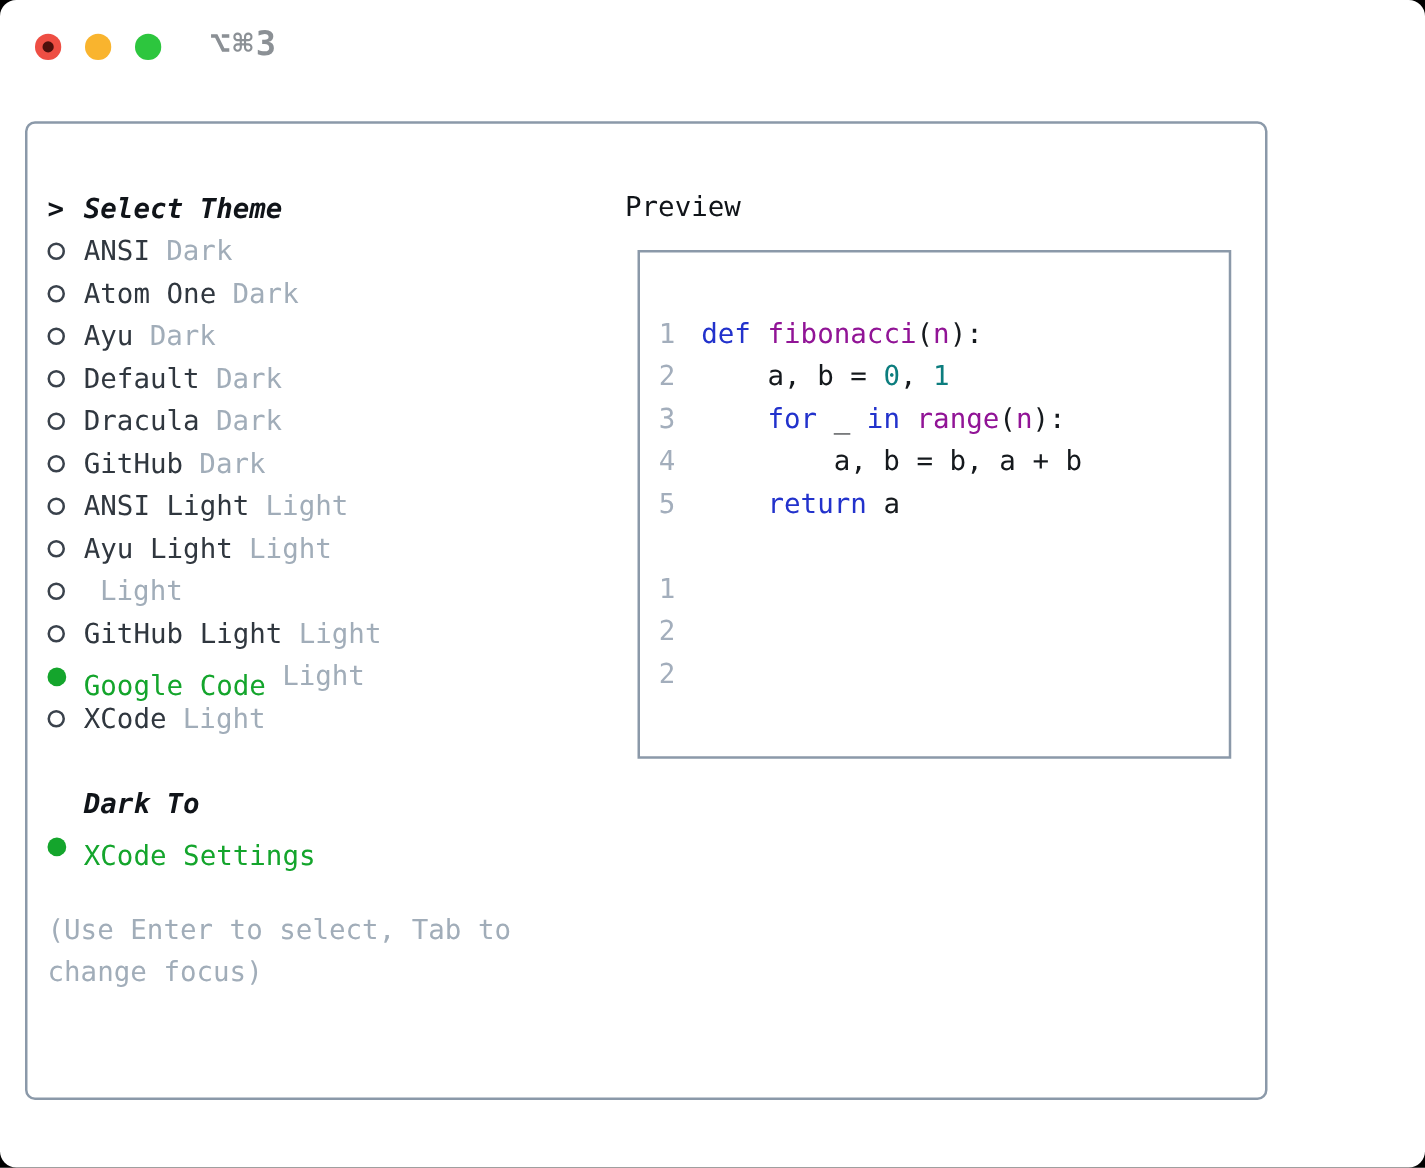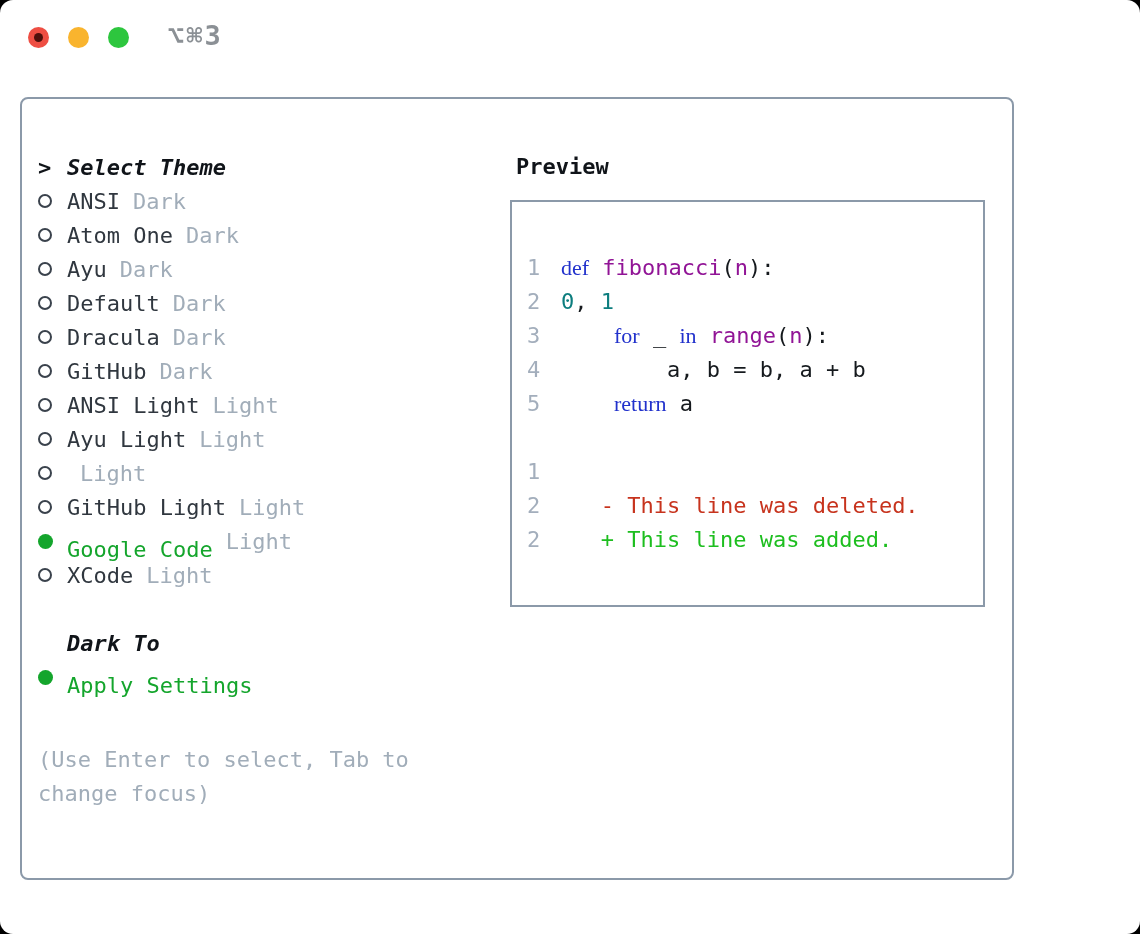--- a/index.html
+++ b/index.html
@@ -27,32 +27,32 @@
   .row { display:flex; align-items:center; height:34px; white-space:pre; }
   .marker { width:29px; flex:none; display:flex; align-items:center; }
   .cursor { font-weight:bold; color:var(--heading-black); }
   .radio { width:14px; height:14px; border:2px solid #3a424c; border-radius:50%; }
   .radio.sel { width:15px; height:15px; border:none; background:var(--accent-green); }
   .list-title { font-weight:bold; color:var(--heading-black);font-style:italic; }
   .tname { color:var(--text-dark); }
   .tname.sel { color:var(--accent-green);margin-top:16px; }
   .tvariant { color:var(--muted-gray); margin-left:13px; }
   .blank { height:34px; }
-  .help { color:var(--muted-gray); width:415px; line-height:34px; font-size:22px;margin-top:15px; }
+  .help { color:var(--muted-gray); width:415px; line-height:34px; font-size:22px; }
 
   
-  .preview-title { position:absolute; left:494px; top:51px; height:34px; line-height:34px;
-                   font-size:22px; font-weight:bold; color:var(--heading-black); }
+  .preview-title { position:absolute; left:478px; top:51px; height:34px; line-height:34px;
+                   font-size:22px; font-weight:normal; color:var(--heading-black); }
   .preview-box { position:absolute; left:488px; top:101px; width:475px; height:407px;
                  border:2px solid var(--border-gray); background:#fff; overflow:hidden; }
   .plines { padding:49px 0 0 15px; }
   .pline { display:flex; height:34px; line-height:34px; font-size:22px; white-space:pre; }
   .ln { width:13px; margin-right:21px; flex:none; color:var(--gutter-gray); }
   .t-pl  { color:var(--code-plain); }
-  .t-kw  { color:var(--keyword-blue);font-family:Liberation Serif, serif; }
+  .t-kw  { color:var(--keyword-blue); }
   .t-fn  { color:var(--function-purple); }
   .t-num { color:var(--number-teal); }
   .dl-context { color:var(--context-gray); }
   .dl-deleted { color:var(--diff-red); }
   .dl-added   { color:var(--diff-green); }
 </style>
 </head>
 <body>
 
 <div class="window">
@@ -86,35 +86,35 @@
           <div class="row"><span class="marker"><span class="radio"></span></span><span class="tname">GitHub Light</span><span class="tvariant">Light</span></div>
           <div class="row"><span class="marker"><span class="radio sel"></span></span><span class="tname sel">Google Code</span><span class="tvariant">Light</span></div>
           <div class="row"><span class="marker"><span class="radio"></span></span><span class="tname">XCode</span><span class="tvariant">Light</span></div>
         </div>
       <div class="blank"></div>
       <div class="row">
         <span class="marker"></span>
         <span class="list-title">Dark To</span>
       </div>
       <div id="apply-options">
-          <div class="row"><span class="marker"><span class="radio sel"></span></span><span class="tname sel">Apply Settings</span></div>
+          <div class="row"><span class="marker"><span class="radio sel"></span></span><span class="tname sel">XCode Settings</span></div>
         </div>
       <div class="blank"></div>
       <div class="help">(Use Enter to select, Tab to change focus)</div>
     </div>
 
     <div class="preview-title">Preview</div>
     <div class="preview-box">
       <div class="plines" id="preview-lines">
           <div class="pline"><span class="ln">1</span><span class="t-kw">def</span><span class="t-pl"> </span><span class="t-fn">fibonacci</span><span class="t-pl">(</span><span class="t-fn">n</span><span class="t-pl">):</span></div>
-          <div class="pline"><span class="ln">2</span><span class="t-num">0</span><span class="t-pl">, </span><span class="t-num">1</span></div>
+          <div class="pline"><span class="ln">2</span><span class="t-pl">    a, b = </span><span class="t-num">0</span><span class="t-pl">, </span><span class="t-num">1</span></div>
           <div class="pline"><span class="ln">3</span><span class="t-pl">    </span><span class="t-kw">for</span><span class="t-pl"> _ </span><span class="t-kw">in</span><span class="t-pl"> </span><span class="t-fn">range</span><span class="t-pl">(</span><span class="t-fn">n</span><span class="t-pl">):</span></div>
           <div class="pline"><span class="ln">4</span><span class="t-pl">        a, b = b, a + b</span></div>
           <div class="pline"><span class="ln">5</span><span class="t-pl">    </span><span class="t-kw">return</span><span class="t-pl"> a</span></div>
           <div class="pline"></div>
           <div class="pline"><span class="ln">1</span></div>
-          <div class="pline"><span class="ln">2</span><span class="dl-deleted">   - This line was deleted.</span></div>
-          <div class="pline"><span class="ln">2</span><span class="dl-added">   + This line was added.</span></div>
+          <div class="pline"><span class="ln">2</span></div>
+          <div class="pline"><span class="ln">2</span></div>
         </div>
     </div>
 
   </div>
 </div>
 
 </body></html>

